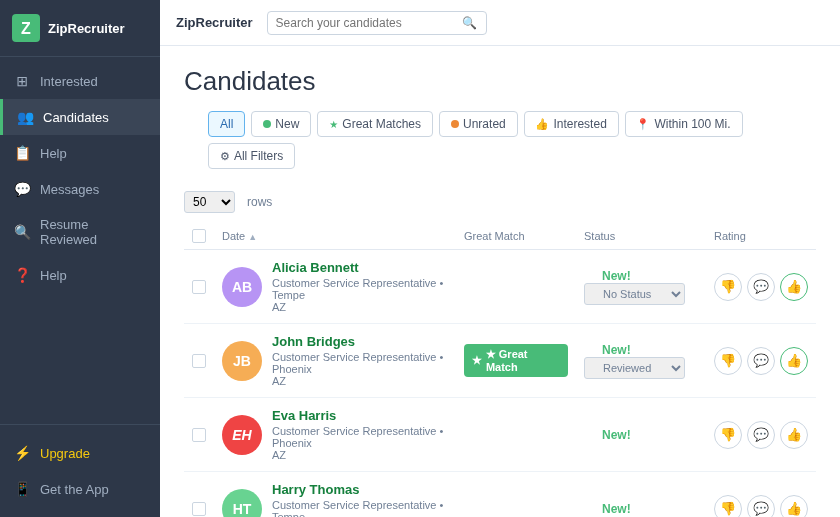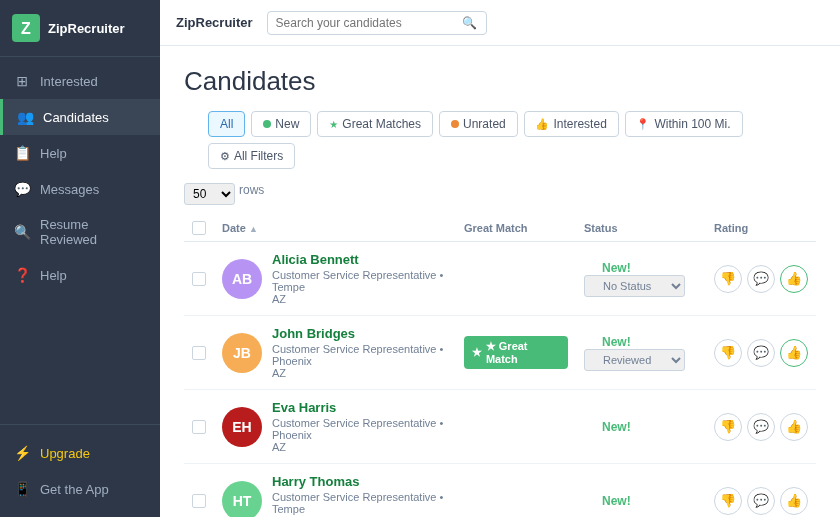--- a/index.html
+++ b/index.html
@@ -33,46 +33,46 @@
     .filter-bar { display: flex; align-items: center; gap: 6px; margin-bottom: 14px; flex-wrap: wrap; padding-left: 24px; }
     .filter-btn { border: 1.5px solid #cbd5e0; background: #fff; border-radius: 4px; padding: 5px 11px; font-size: 12px; color: #4a5568; cursor: pointer; display: flex; align-items: center; gap: 4px; }
     .filter-btn.active { background: #ebf8ff; border-color: #63b3ed; color: #2b6cb0; }
     .filter-dot { width: 8px; height: 8px; border-radius: 50%; display: inline-block; }
     .dot-green { background: #48bb78; }
     .dot-orange { background: #ed8936; }
 
     
     .results-bar { display: flex; align-items: center; justify-content: space-between; margin-bottom: 10px; }
     .results-count { font-size: 13px; color: #718096; }
-    .rows-control { display: flex; align-items: flex-start; gap: 4px; font-size: 12px; color: #718096; }
+    .rows-control { display: flex; align-items: center; gap: 12px; font-size: 12px; color: #718096; margin-top: 8px; }
     .rows-control select { border: 1px solid #cbd5e0; border-radius: 3px; padding: 2px 4px; font-size: 12px; }
 
     
     .candidates-table { width: 100%; border-collapse: collapse; }
     .candidates-table thead tr { border-bottom: 1.5px solid #e2e8f0; }
-    .candidates-table th { padding: 6px 8px; font-size: 11px; color: #718096; font-weight: 700; text-align: left; margin-top: 24px; }
+    .candidates-table th { padding: 6px 8px; font-size: 11px; color: #718096; font-weight: 400; text-align: left; margin-top: 24px; }
     .th-check { width: 28px; }
     .th-date { width: 90px; }
     .th-name { }
     .th-match { width: 120px; }
     .th-status { width: 130px; }
     .th-rating { width: 100px; }
 
     .candidates-table tbody tr { border-bottom: 1px solid #edf2f7; }
 
     .td-check { padding: 10px 8px; vertical-align: middle; }
     .td-candidate { padding: 10px 8px; display: flex; align-items: center; gap: 10px; }
     .td-match { padding: 10px 8px; vertical-align: middle; }
     .td-status { padding: 10px 8px; vertical-align: middle; }
     .td-rating { padding: 10px 8px; vertical-align: middle; }
 
     .avatar { width: 40px; height: 40px; border-radius: 50%; background: #cbd5e0; overflow: hidden; flex-shrink: 0; display: flex; align-items: center; justify-content: center; font-size: 14px; font-weight: 600; color: #fff; }
     .avatar.alice { background: #b794f4; }
     .avatar.john { background: #f6ad55; }
-    .avatar.eva { background: #b91c1c; }
+    .avatar.eva { background: #ef4444; font-style: italic; }
     .avatar.harry { background: #68d391; }
 
     .candidate-info .name { font-size: 13px; font-weight: 700; color: #15803d; cursor: pointer; }
     .candidate-info .title-loc { font-size: 11px; color: #718096; margin-top: 2px; }
     .candidate-info .state { font-size: 11px; color: #718096; }
 
     .new-label { color: #48bb78; font-size: 12px; font-weight: 600; padding-left: 18px; }
 
     .great-match-badge { background: #48bb78; color: #fff; border-radius: 4px; padding: 4px 8px; font-size: 11px; font-weight: 600; display: inline-flex; align-items: center; gap: 4px; }
 

